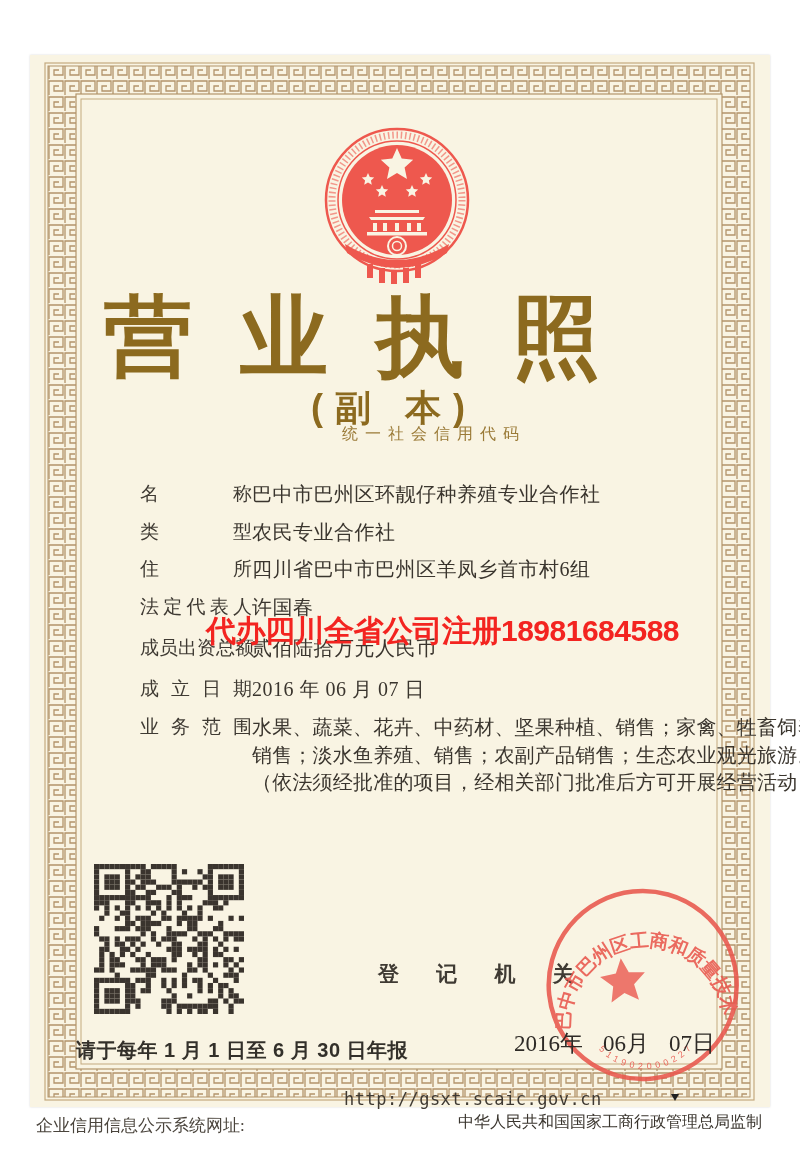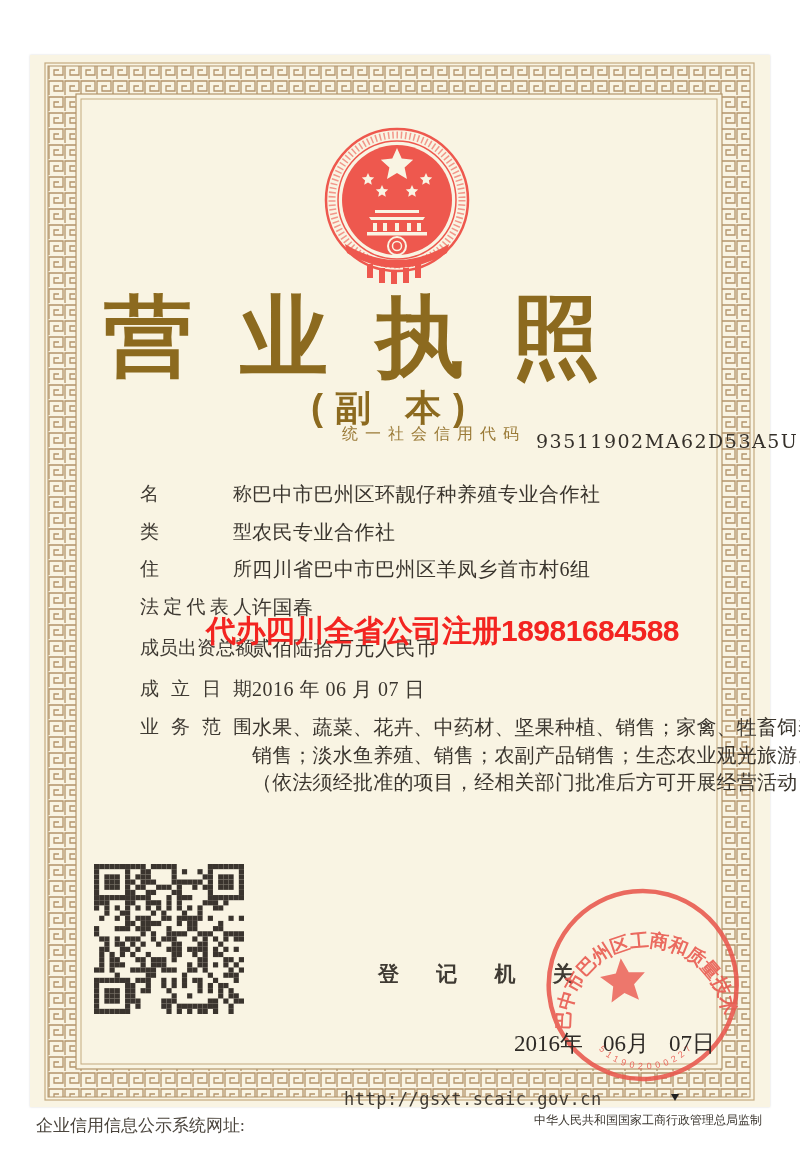--- a/index.html
+++ b/index.html
@@ -41,21 +41,21 @@
   .seal{position:absolute;left:536px;top:886px;z-index:4;transform:rotate(-6deg);opacity:.88;}
   .issue-date{position:absolute;left:514px;top:1028px;z-index:5;font-size:23px;
         color:#2e2a26;white-space:nowrap;}
   .issue-date span{margin-right:20px;text-align:right;}
   .annual{position:absolute;left:76px;top:1037px;z-index:3;font-size:20px;
         font-family:"Liberation Sans",sans-serif;font-weight:600;color:#33302a;
         letter-spacing:.5px;white-space:nowrap;}
   .site-url{position:absolute;left:344px;top:1089px;z-index:5;font-size:17px;
         font-family:"DejaVu Sans Mono",monospace;color:#3f3a33;letter-spacing:.5px;}
   .footer-left{position:absolute;left:36px;top:1114px;font-size:17px;color:#4a443c;z-index:3;}
-  .footer-right{position:absolute;right:38px;top:1112px;font-size:12px;color:#3a352e;z-index:3;}
+  .footer-right{position:absolute;right:38px;top:1112px;font-size:16px;color:#3a352e;z-index:3;}
   .artifact{position:absolute;left:671px;top:1094px;width:0;height:0;z-index:6;
         border-left:4px solid transparent;border-right:4px solid transparent;
         border-top:7px solid #222;}
 </style>
 </head>
 <body>
 
 <div id="stage">
 
   <div class="paper"></div>
@@ -105,21 +105,20 @@
         <rect x="68" y="142" width="6" height="15"></rect>
       <rect x="80" y="144" width="6" height="14"></rect>
         <rect x="92" y="142" width="6" height="15"></rect>
       <rect x="104" y="138" width="6" height="14"></rect>
     </g>
   </svg>
 
   <div class="title">营业执照</div>
   <div class="subtitle">(副  本)</div>
   <div class="code-label">统一社会信用代码</div>
-  <div class="code-value">93511902MA62D53A5U</div>
 
   <div class="row" style="top:481px">
     <span class="lbl">名称</span><span class="val">巴中市巴州区环靓仔种养殖专业合作社</span>
   </div>
   <div class="row" style="top:519px">
     <span class="lbl">类型</span><span class="val">农民专业合作社</span>
   </div>
   <div class="row" style="top:556px">
     <span class="lbl">住所</span><span class="val">四川省巴中市巴州区羊凤乡首市村6组</span>
   </div>
@@ -556,17 +555,18 @@
     </text>
     <text font-size="9" fill="#e9574d" letter-spacing="4" font-family="Liberation Sans, sans-serif">
       <textPath href="#numArc" startOffset="8">511902000227</textPath>
     </text>
   </svg>
 
   <div class="issue-date">
     <span>2016年</span><span>06月</span><span>07日</span>
   </div>
 
+  <div class="annual">请于每年 1 月 1 日至 6 月 30 日年报</div>
   <div class="site-url">http://gsxt.scaic.gov.cn</div>
   <div class="footer-left">企业信用信息公示系统网址:</div>
   <div class="footer-right">中华人民共和国国家工商行政管理总局监制</div>
   <div class="artifact"></div>
 </div>
 
 </body></html>

